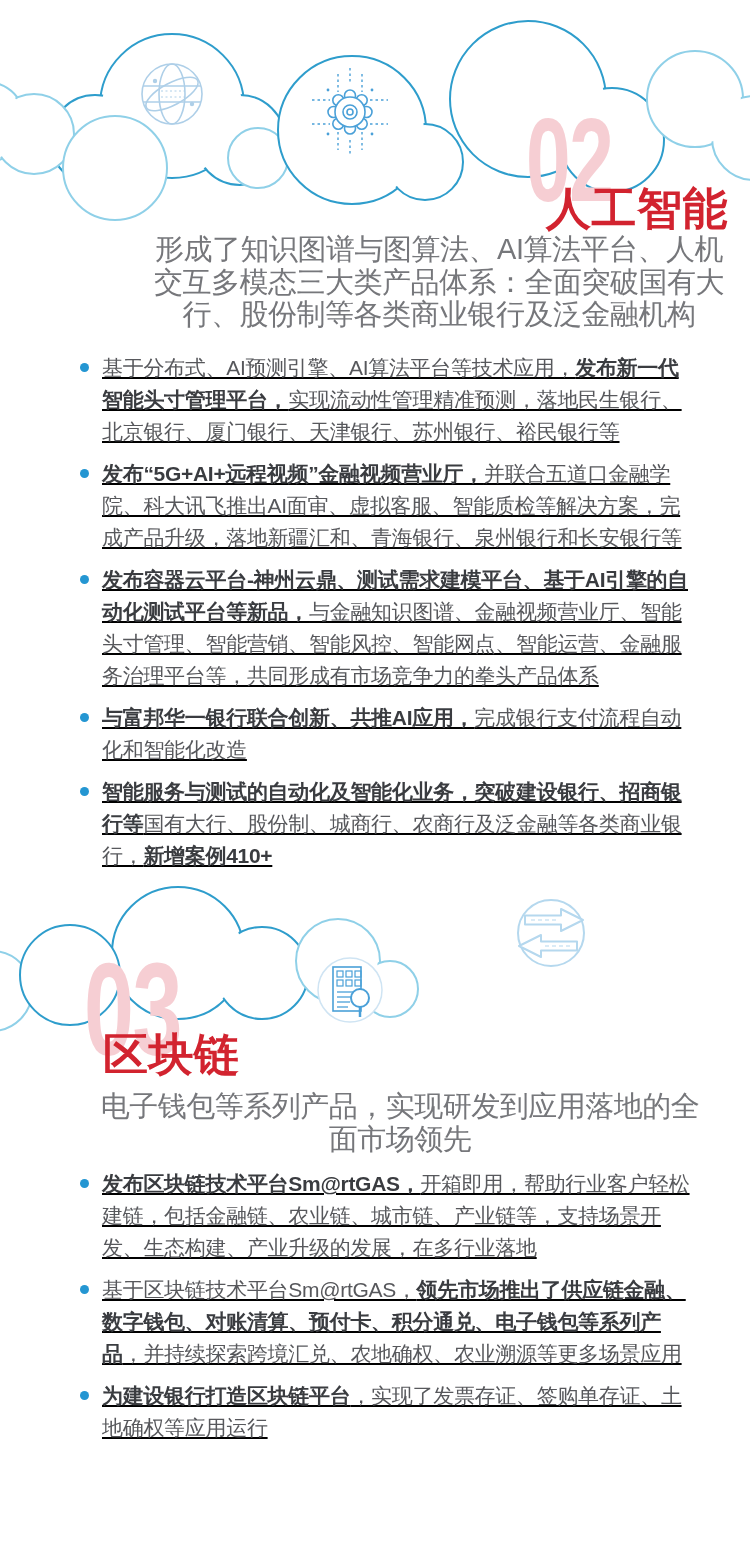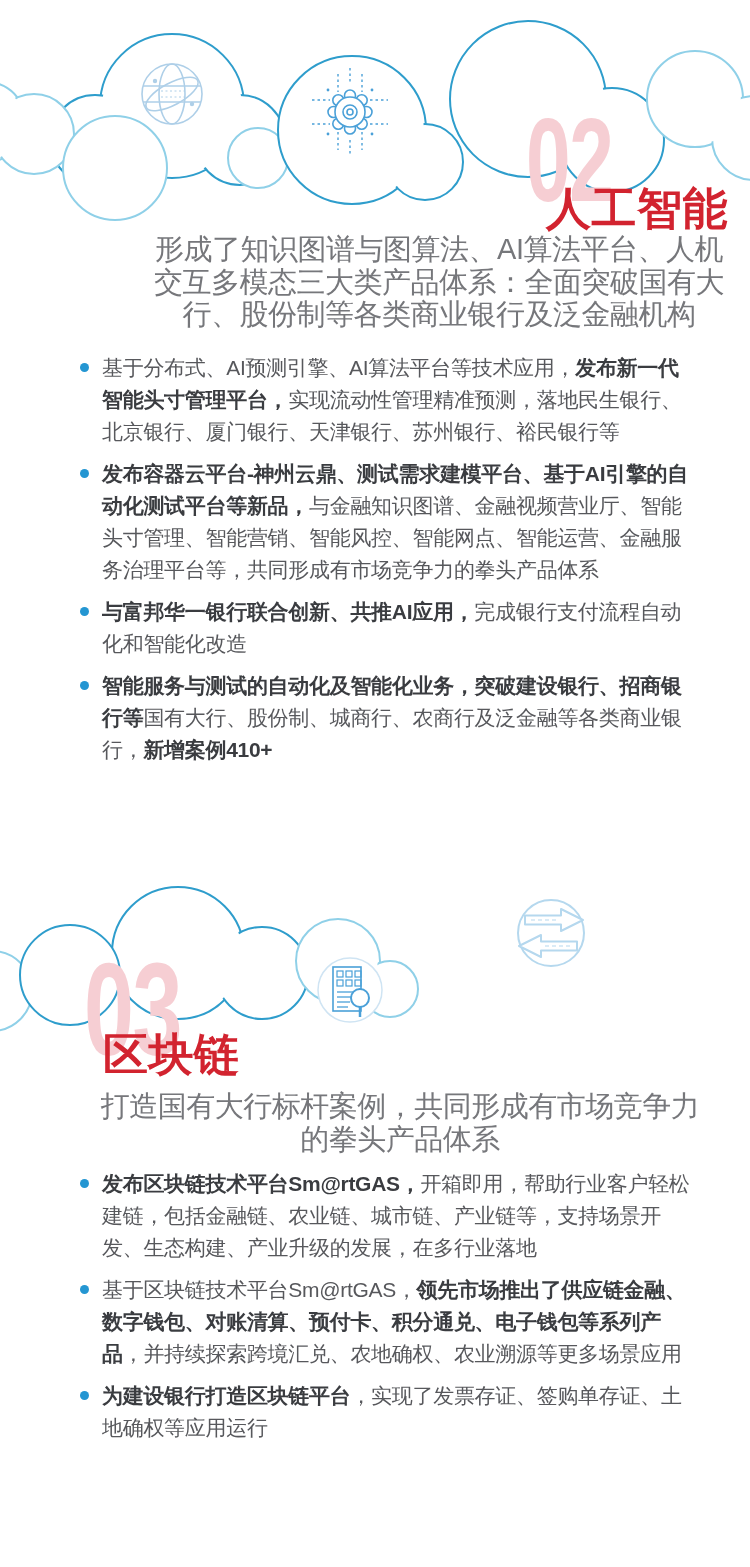--- a/index.html
+++ b/index.html
@@ -33,21 +33,21 @@
 
   .intro{
     position:absolute;z-index:2;margin:16px;
     color:var(--intro_gray,#76777b);
     font-size:29px;line-height:32.5px;letter-spacing:-0.5px;text-align:center;
   }
   #sec02 .intro{left:128px;top:217px;width:590px;}
   #sec03 .intro{left:84px;top:1074px;width:600px;}
 
   .bullets{
-    position:absolute;z-index:2;margin:0;padding:0;list-style:none;
+    position:absolute;z-index:2;margin:0;padding:0;list-style:none;text-decoration:underline;
   }
   #sec02 .bullets{left:78px;top:352px;width:620px;}
   #sec03 .bullets{left:78px;top:1168px;width:622px;}
 
   .bullets li{
     position:relative;padding-left:24px;margin:0 0 10px 0;
     font-size:21px;line-height:32px;letter-spacing:-0.3px;
     color:var(--body_gray,#57585c);
   }
   .bullets li .dot{
@@ -187,30 +187,31 @@
       </g>
     </g>
   </svg>
 
   <section id="sec02">
     <div class="num">02</div>
     <h2>人工智能</h2>
     <p class="intro">形成了知识图谱与图算法、AI算法平台、人机交互多模态三大类产品体系：全面突破国有大行、股份制等各类商业银行及泛金融机构</p>
     <ul class="bullets">
         <li><span class="dot"></span><span><span>基于分布式、AI预测引擎、AI算法平台等技术应用，</span><span class="b">发布新一代智能头寸管理平台，</span><span>实现流动性管理精准预测，落地民生银行、北京银行、厦门银行、天津银行、苏州银行、裕民银行等</span></span></li>
+        <li><span class="dot"></span><span><span class="b">发布“5G+AI+远程视频”金融视频营业厅，</span><span>并联合五道口金融学院、科大讯飞推出AI面审、虚拟客服、智能质检等解决方案，完成产品升级，落地新疆汇和、青海银行、泉州银行和长安银行等</span></span></li>
         <li><span class="dot"></span><span><span class="b">发布容器云平台-神州云鼎、测试需求建模平台、基于AI引擎的自动化测试平台等新品，</span><span>与金融知识图谱、金融视频营业厅、智能头寸管理、智能营销、智能风控、智能网点、智能运营、金融服务治理平台等，共同形成有市场竞争力的拳头产品体系</span></span></li>
         <li><span class="dot"></span><span><span class="b">与富邦华一银行联合创新、共推AI应用，</span><span>完成银行支付流程自动化和智能化改造</span></span></li>
         <li><span class="dot"></span><span><span class="b">智能服务与测试的自动化及智能化业务，突破建设银行、招商银行等</span><span>国有大行、股份制、城商行、农商行及泛金融等各类商业银行，</span><span class="b">新增案例410+</span></span></li>
       </ul>
   </section>
 
   <section id="sec03">
     <div class="num">03</div>
     <h2>区块链</h2>
-    <p class="intro">打造国有大行标杆案例，共同形成有市场竞争力的拳头产品体系</p>
+    <p class="intro">电子钱包等系列产品，实现研发到应用落地的全面市场领先</p>
     <ul class="bullets">
         <li><span class="dot"></span><span><span class="b">发布区块链技术平台Sm@rtGAS，</span><span>开箱即用，帮助行业客户轻松建链，包括金融链、农业链、城市链、产业链等，支持场景开发、生态构建、产业升级的发展，在多行业落地</span></span></li>
         <li><span class="dot"></span><span><span>基于区块链技术平台Sm@rtGAS，</span><span class="b">领先市场推出了供应链金融、数字钱包、对账清算、预付卡、积分通兑、电子钱包等系列产品</span><span>，并持续探索跨境汇兑、农地确权、农业溯源等更多场景应用</span></span></li>
         <li><span class="dot"></span><span><span class="b">为建设银行打造区块链平台</span><span>，实现了发票存证、签购单存证、土地确权等应用运行</span></span></li>
       </ul>
   </section>
 
 </div>
 
 </body></html>

